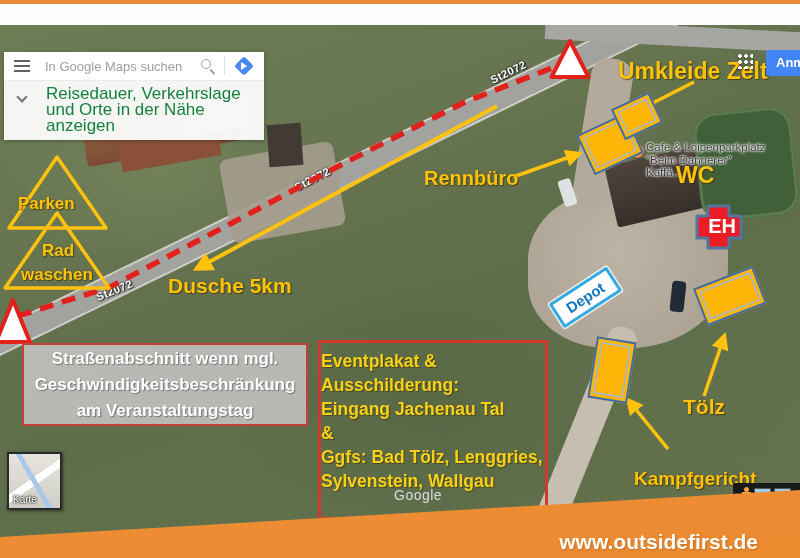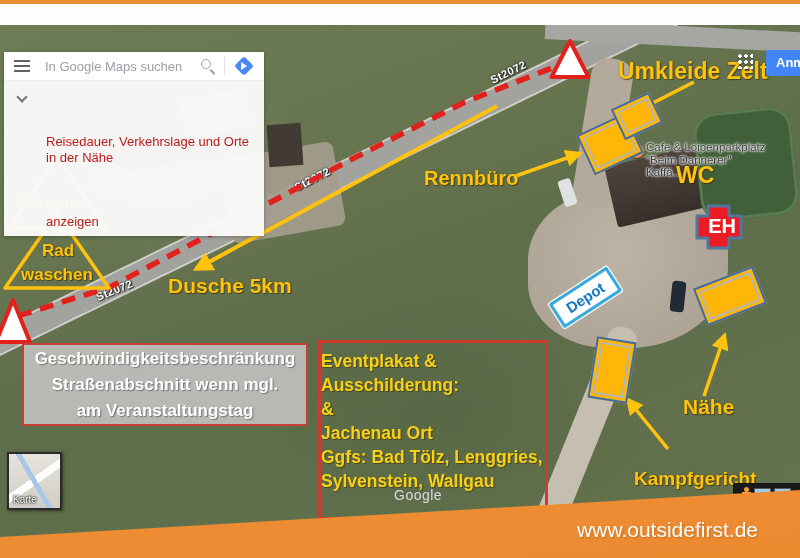--- a/index.html
+++ b/index.html
@@ -92,21 +92,21 @@
   .mag::after{content:"";position:absolute;left:10px;top:10px;width:6px;height:2px;background:#9aa0a6;
     transform:rotate(45deg);transform-origin:0 0;}
   .vdiv{width:1px;height:18px;background:#e0e0e0;flex:none;}
   .diamond{width:14px;height:14px;background:#4a89f3;transform:rotate(45deg);border-radius:3px;
     flex:none;margin:0 13px 0 12px;position:relative;}
   .diamond::after{content:"";position:absolute;left:4px;top:3px;width:0;height:0;
     border-top:4px solid transparent;border-bottom:4px solid transparent;border-left:6px solid #fff;transform:rotate(-45deg);}
   .sugg-row{position:relative;background:rgba(250,250,250,.97);padding:5px 8px 6px 42px;border-top:1px solid #ececec;}
   .chev{position:absolute;left:14px;top:12px;width:8px;height:8px;border-right:2px solid #757575;border-bottom:2px solid #757575;
     transform:rotate(45deg);}
-  .sugg-text{font-size:13px;line-height:16px;color:#b91c1c;margin-top:48px;}
+  .sugg-text{font-size:17px;line-height:16px;color:#15803d;}
   .grid9{left:737px;top:53px;width:16px;height:16px;z-index:10;
     background-image:radial-gradient(circle,#fff 1.6px,transparent 2px);background-size:6px 6px;
     filter:drop-shadow(0 1px 1px rgba(0,0,0,.45));}
   .signin{left:766px;top:50px;width:60px;height:26px;background:#4285f4;border-radius:3px;z-index:10;
     color:#fff;font-weight:bold;font-size:13px;line-height:26px;padding-left:10px;}
   .minimap{left:7px;top:452px;width:55px;height:58px;border:2px solid #2a2a2a;z-index:10;
     background:
       linear-gradient(60deg, transparent 46%, #a9c7e8 46% 53%, transparent 53%),
       linear-gradient(-35deg, transparent 45%, #ffffff 45% 55%, transparent 55%),
       linear-gradient(#e6e4dd,#cfcdc6);
@@ -116,21 +116,21 @@
   .pegman{position:relative;width:9px;height:14px;flex:none;}
   .pegman::before{content:"";position:absolute;top:0;left:2px;width:5px;height:5px;border-radius:50%;background:#f2a33c;}
   .pegman::after{content:"";position:absolute;top:5px;left:0;width:9px;height:9px;background:#f2a33c;
     clip-path:polygon(0 0,100% 0,100% 40%,68% 40%,68% 100%,55% 100%,55% 60%,45% 60%,45% 100%,32% 100%,32% 40%,0 40%);}
   .thumb{width:17px;height:13px;flex:none;background:linear-gradient(#9ccbe8 55%,#b7a98f 55%);border:1px solid #555;}
 
   
   .footer{left:0;top:0;width:800px;height:558px;z-index:9;pointer-events:none;
     clip-path:polygon(0 537px,800px 490px,800px 558px,0 558px);
     background:linear-gradient(175deg,#f29a45,#ec8a30);}
-  .footer-url{position:absolute;right:42px;bottom:16px;color:#fff;font-weight:normal;font-size:21px;
+  .footer-url{position:absolute;right:42px;bottom:4px;color:#fff;font-weight:bold;font-size:21px;
     text-shadow:1px 1px 2px rgba(120,60,0,.35);pointer-events:auto;}
 </style>
 </head>
 <body>
 
 <div id="stage">
 
   <div class="abs map-base"></div>
   <div class="abs trees"></div>
   <div class="abs road-main"></div>
@@ -183,35 +183,35 @@
   <div class="abs tent t3"></div>
   <div class="abs tent t4"></div>
 
   <div class="abs ylabel" style="left:618px;top:58px;font-size:23px;">Umkleide Zelt</div>
   <div class="abs ylabel" style="left:676px;top:162px;font-size:23px;">WC</div>
   <div class="abs ylabel" style="left:424px;top:167px;font-size:20px;">Rennbüro</div>
   <div class="abs ylabel" style="left:18px;top:194px;font-size:17px;">Parken</div>
   <div class="abs ylabel" style="left:42px;top:241px;font-size:17px;">Rad</div>
   <div class="abs ylabel" style="left:21px;top:265px;font-size:17px;">waschen</div>
   <div class="abs ylabel" style="left:168px;top:274px;font-size:21px;">Dusche 5km</div>
-  <div class="abs ylabel" style="left:683px;top:395px;font-size:21px;">Nähe</div>
+  <div class="abs ylabel" style="left:683px;top:395px;font-size:21px;">Tölz</div>
   <div class="abs ylabel" style="left:634px;top:452px;font-size:19px;margin-top:16px;">Kampfgericht</div>
   <div class="abs depot">Depot</div>
   <div class="abs eh-text">EH</div>
 
   <div class="abs box-road">
+    <div>Straßenabschnitt wenn mgl.</div>
     <div>Geschwindigkeitsbeschränkung</div>
-    <div>Straßenabschnitt wenn mgl.</div>
     <div>am Veranstaltungstag</div>
   </div>
   <div class="abs box-event">
     <div>Eventplakat &amp;</div>
     <div>Ausschilderung:</div>
+    <div>Eingang Jachenau Tal</div>
     <div>&amp;</div>
-    <div>Jachenau Ort</div>
     <div>Ggfs: Bad Tölz, Lenggries,</div>
     <div>Sylvenstein, Wallgau</div>
   </div>
 
   <div class="abs topbar"></div>
   <div class="abs whitestrip"></div>
 
   <div class="abs search-panel">
     <div class="search-row">
       <span class="burger"></span>

